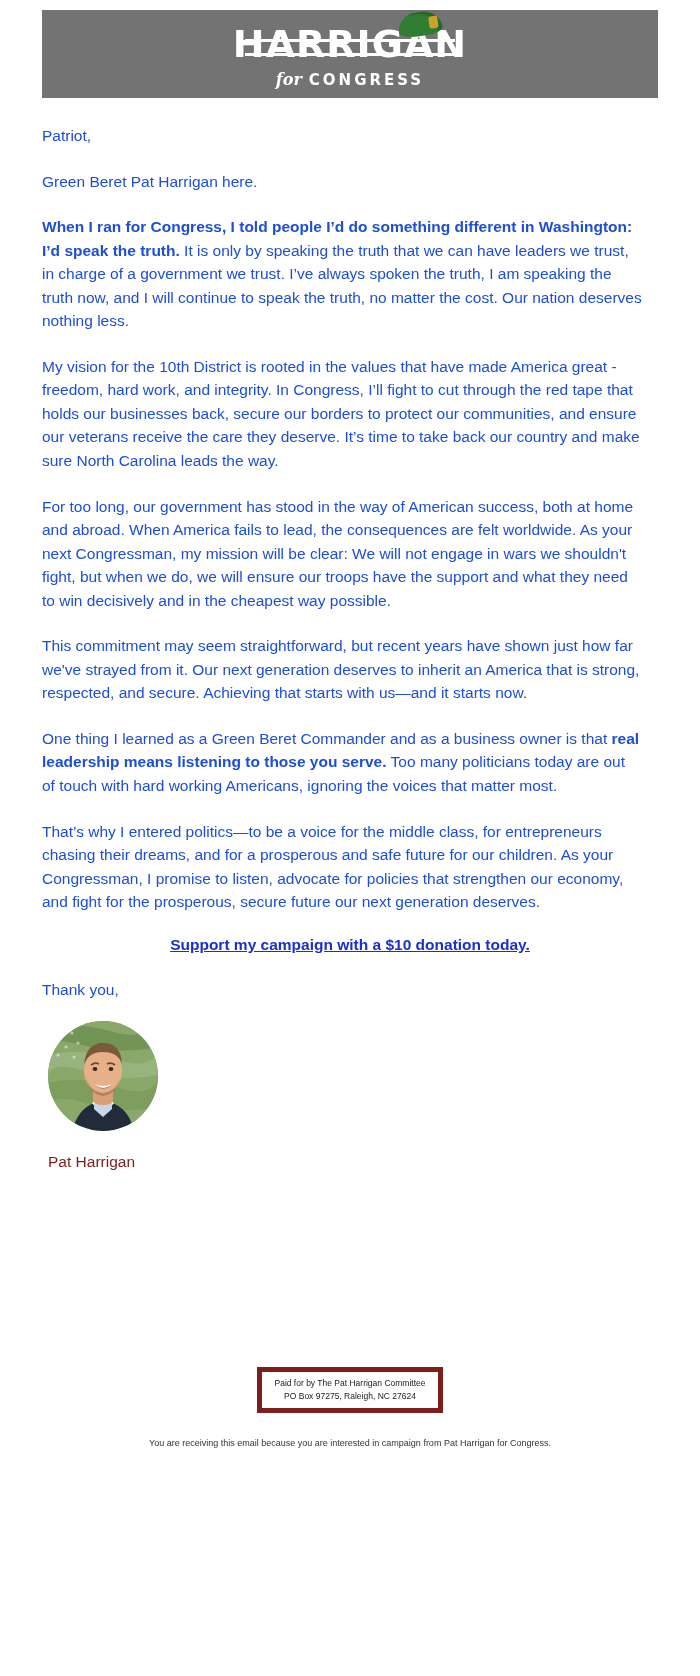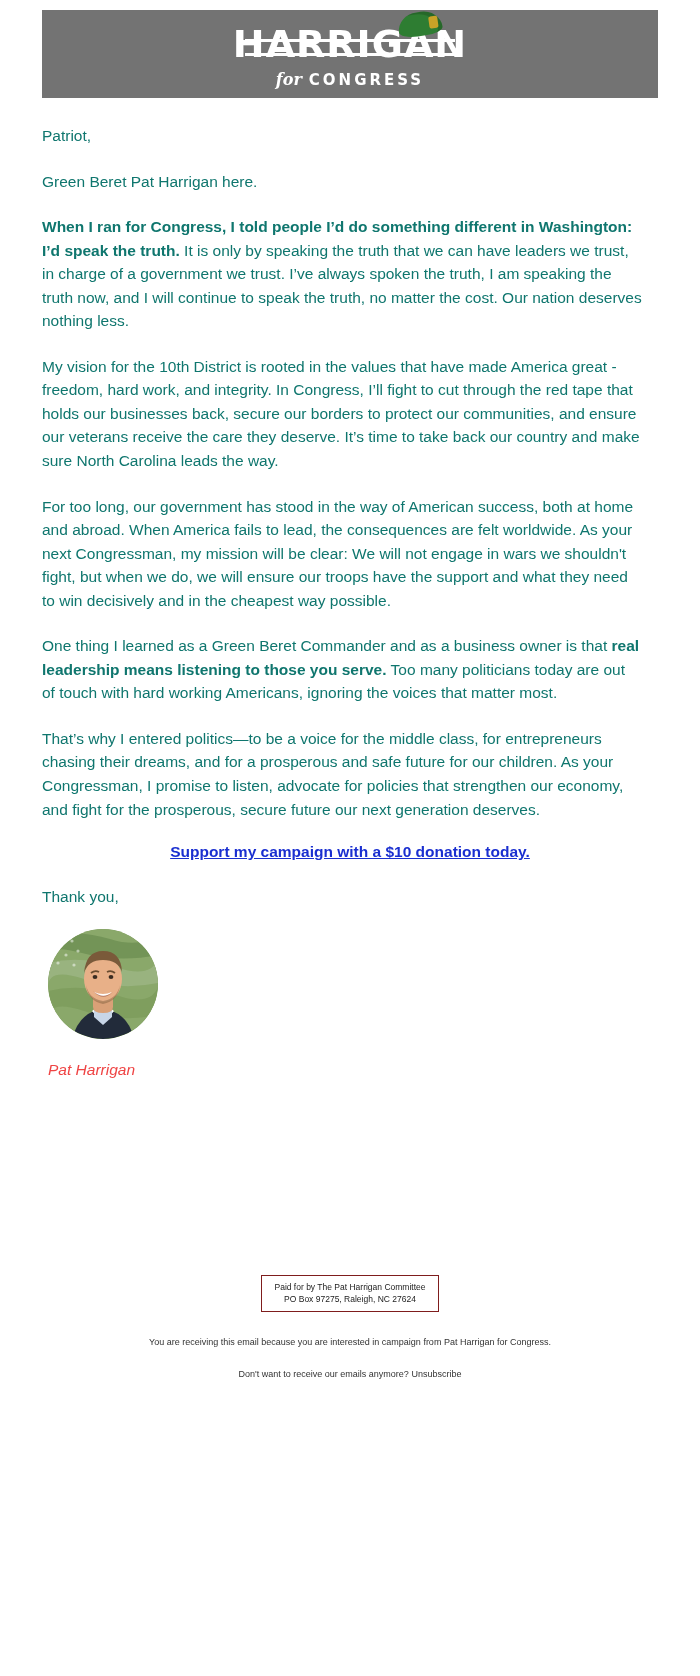--- a/index.html
+++ b/index.html
@@ -102,21 +102,21 @@
   }
 
   
   .body-content {
     padding: 26px 42px 0 42px;
   }
   .body-content p {
     margin: 0 16px 22px 0;
     font-size: 15.5px;
     line-height: 1.52;
-    color: #0f766e;
+    color: #1d4ed8;
   }
   .body-content p.tight { margin-bottom: 20px; }
   .body-content b, .body-content strong { font-weight: bold; }
 
   .donate-line {
     margin: 0 0 24px 0;
     text-align: center;
   }
   .donate-link {
     font-size: 15.5px;
@@ -130,34 +130,33 @@
     width: 110px;
     height: 110px;
     border-radius: 50%;
     margin: 8px 0 22px 6px;
     overflow: hidden;
     position: relative;
     background: #7d9c5c;
   }
   .signature-name {
     font-size: 15.5px;
-    font-style: italic;
-    color: #ef4444;
+    color: #7f1d1d;
     margin: 0 0 0 6px;
   }
 
   
   .footer {
     padding: 0 42px;
     margin-top: 196px;
     text-align: center;
   }
   .disclosure-box {
     display: inline-block;
-    border: 1px solid #7f1d1d;
+    border: 5px solid #7f1d1d;
     padding: 5px 12px 6px 12px;
     font-size: 8.5px;
     line-height: 1.45;
     color: #222222;
     text-align: center;
   }
   .footer-lines {
     margin-top: 24px;
   }
   .footer-lines div {
@@ -197,20 +196,21 @@
     <p>Patriot,</p>
 
     <p>Green Beret Pat Harrigan here.</p>
 
     <p><b>When I ran for Congress, I told people I’d do something different in Washington: I’d speak the truth.</b><span> It is only by speaking the truth that we can have leaders we trust, in charge of a government we trust. I’ve always spoken the truth, I am speaking the truth now, and I will continue to speak the truth, no matter the cost. Our nation deserves nothing less.</span></p>
 
     <p>My vision for the 10th District is rooted in the values that have made America great - freedom, hard work, and integrity. In Congress, I’ll fight to cut through the red tape that holds our businesses back, secure our borders to protect our communities, and ensure our veterans receive the care they deserve. It’s time to take back our country and make sure North Carolina leads the way.</p>
 
     <p>For too long, our government has stood in the way of American success, both at home and abroad. When America fails to lead, the consequences are felt worldwide. As your next Congressman, my mission will be clear: We will not engage in wars we shouldn't fight, but when we do, we will ensure our troops have the support and what they need to win decisively and in the cheapest way possible.</p>
 
+    <p>This commitment may seem straightforward, but recent years have shown just how far we've strayed from it. Our next generation deserves to inherit an America that is strong, respected, and secure. Achieving that starts with us—and it starts now.</p>
 
     <p><span>One thing I learned as a Green Beret Commander and as a business owner is that </span><b>real leadership means listening to those you serve.</b><span> Too many politicians today are out of touch with hard working Americans, ignoring the voices that matter most.</span></p>
 
     <p>That’s why I entered politics—to be a voice for the middle class, for entrepreneurs chasing their dreams, and for a prosperous and safe future for our children. As your Congressman, I promise to listen, advocate for policies that strengthen our economy, and fight for the prosperous, secure future our next generation deserves.</p>
 
     <div class="donate-line">
       <span class="donate-link">Support my campaign with a $10 donation today.</span>
     </div>
 
     <p class="tight">Thank you,</p>
@@ -255,17 +255,16 @@
     <div class="signature-name">Pat Harrigan</div>
   </div>
 
   <div class="footer">
     <div class="disclosure-box">
       <div>Paid for by The Pat Harrigan Committee</div>
       <div>PO Box 97275, Raleigh, NC 27624</div>
     </div>
     <div class="footer-lines">
       <div>You are receiving this email because you are interested in campaign from Pat Harrigan for Congress.</div>
-      <div>Don't want to receive our emails anymore? Unsubscribe</div>
     </div>
   </div>
 
 </div>
 
 </body></html>

